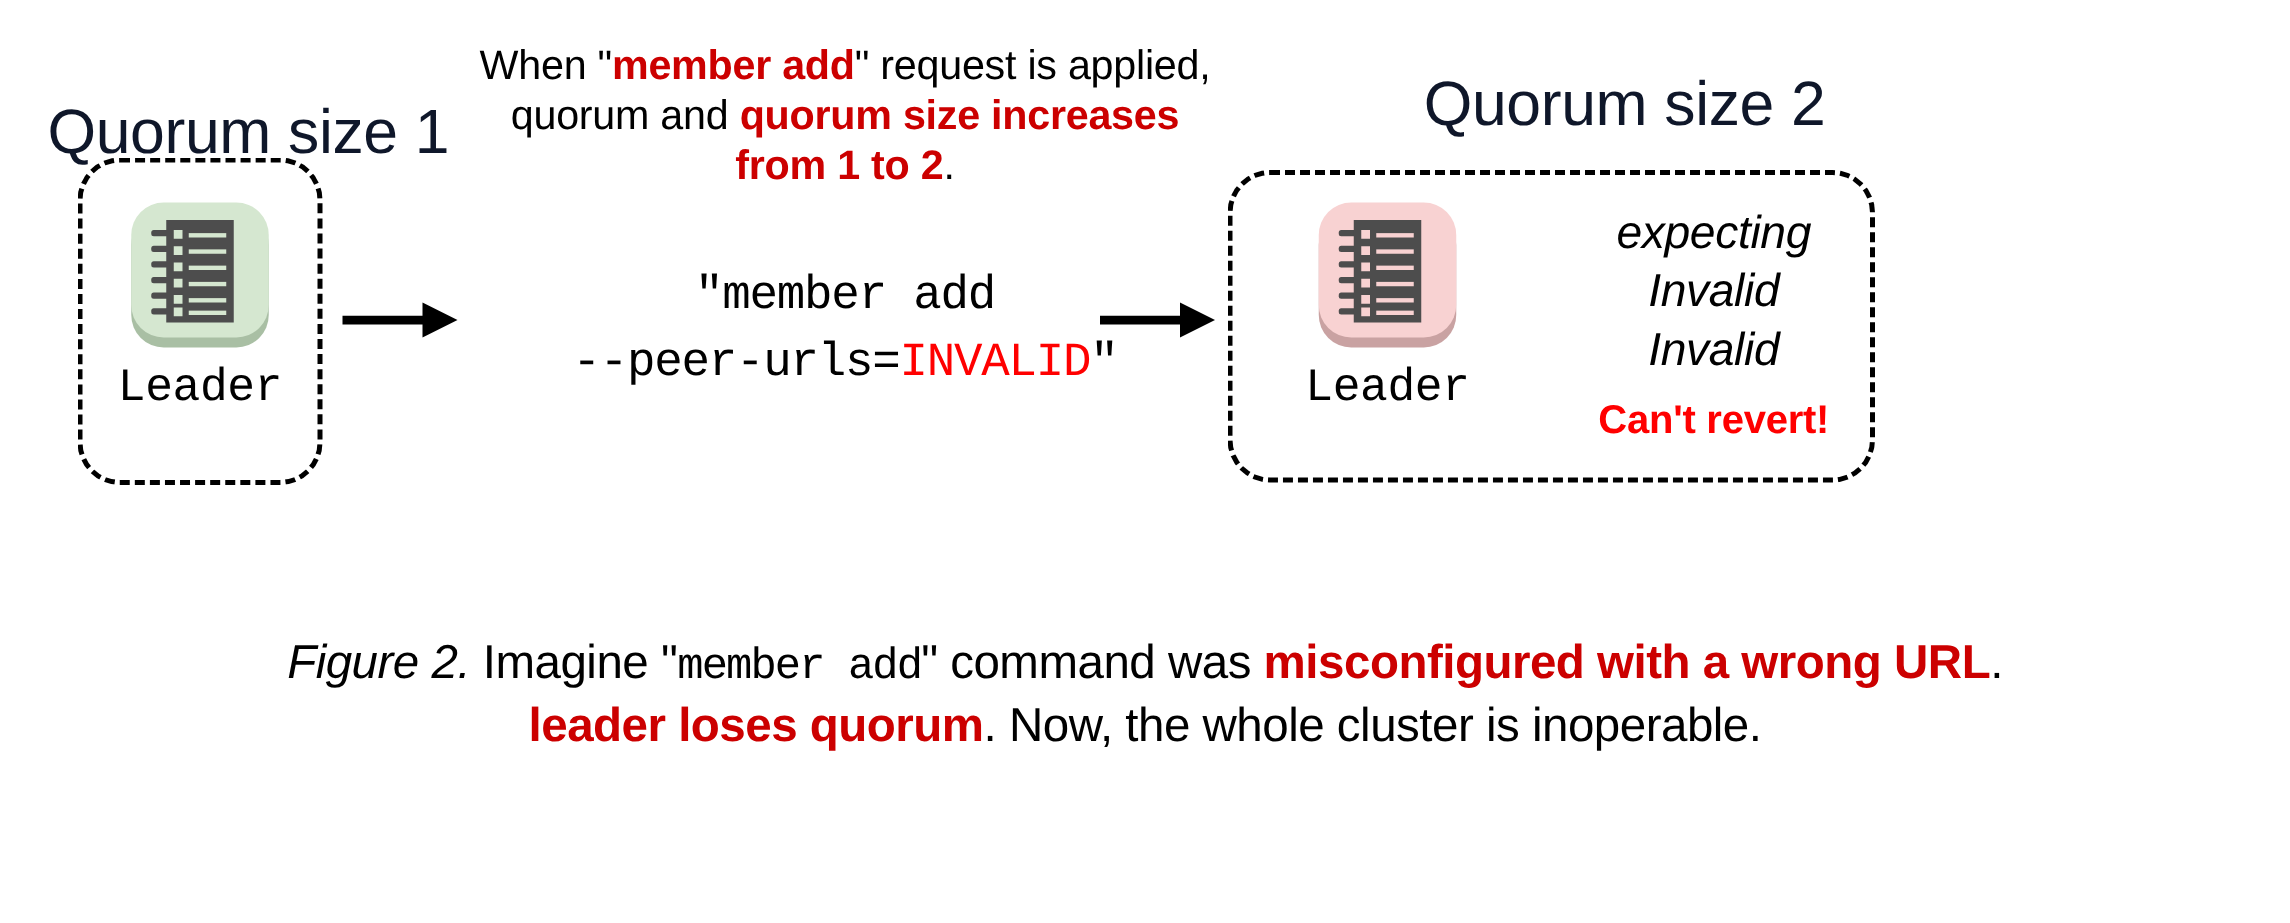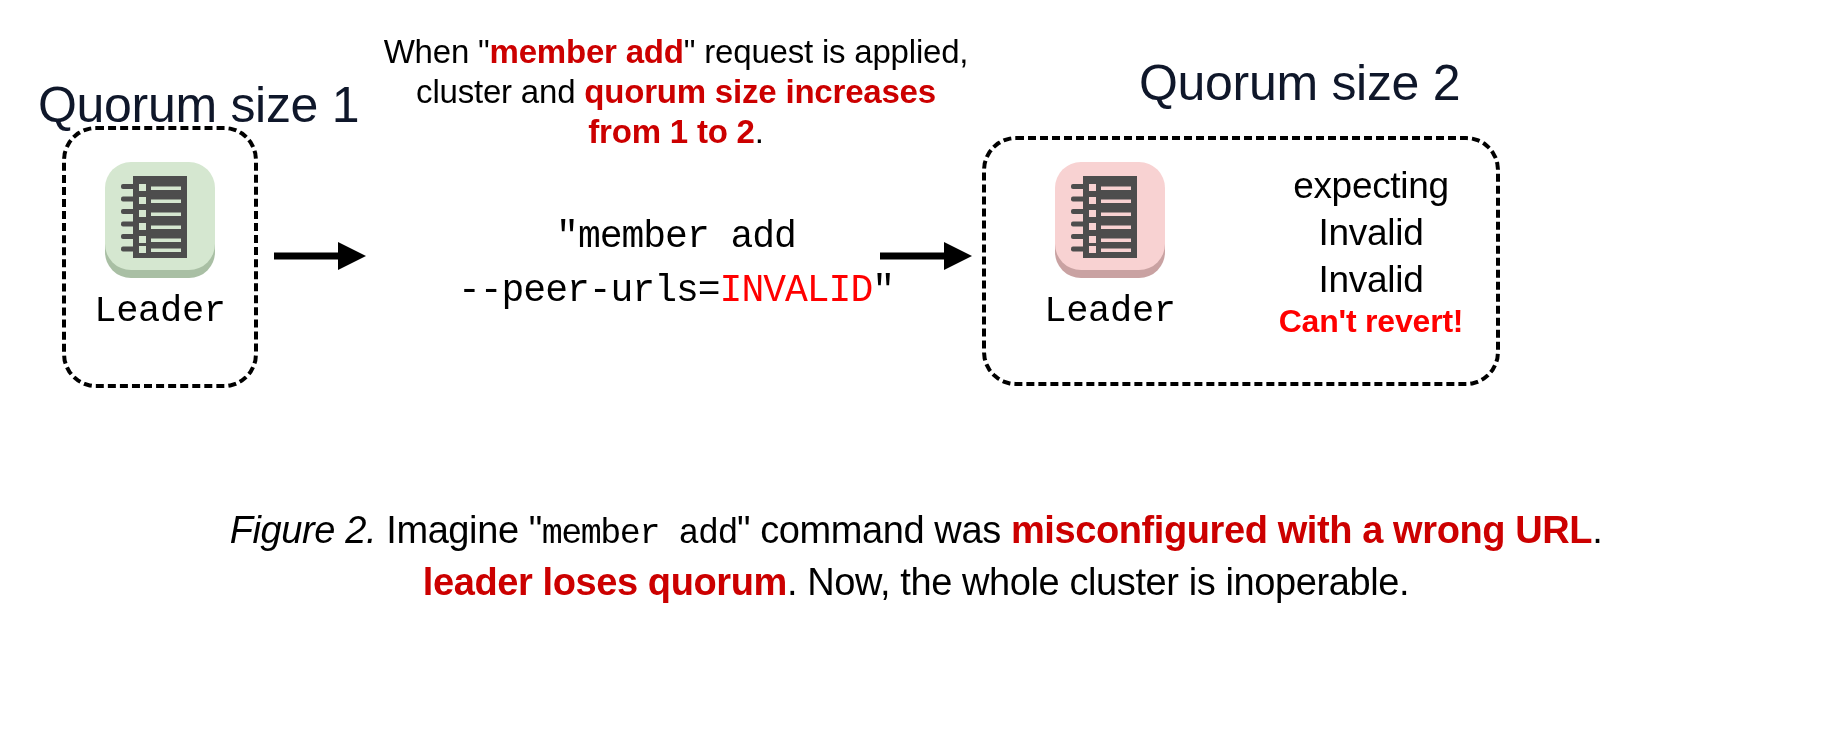--- a/index.html
+++ b/index.html
@@ -114,24 +114,26 @@
   #right-note {
     position: absolute;
     left: 1245px;
     top: 162px;
     width: 252px;
     text-align: center;
   }
   .note-line {
     font-size: 37px;
     line-height: 47px;
+    font-style: italic;
     color: #000;
     letter-spacing: -0.3px;
   }
   #cant-revert {
+    margin-top: 14px;
     font-size: 32px;
     color: #ff0000;
     font-weight: bold;
     letter-spacing: -0.2px;
   }
 
   
   #caption {
     position: absolute;
     left: 40px;
@@ -193,21 +195,21 @@
 
   <div class="arrow" id="arrow-1">
     <svg width="96" height="44" viewBox="0 0 96 44" xmlns="http://www.w3.org/2000/svg">
       <line x1="2" y1="22" x2="70" y2="22" stroke="#000" stroke-width="7"></line>
       <polygon points="66,8 94,22 66,36" fill="#000"></polygon>
     </svg>
   </div>
 
   <div id="explain-text">
     <div><span>When "</span><span class="red">member add</span><span>" request is applied,</span></div>
-    <div><span>cluster and </span><span class="red">quorum size increases</span></div>
+    <div><span>quorum and </span><span class="red">quorum size increases</span></div>
     <div><span class="red">from 1 to 2</span><span>.</span></div>
   </div>
 
   <div id="command-text" class="mono">
     <div>"member add</div>
     <div><span>--peer-urls=</span><span style="color:#ff0000">INVALID</span><span>"</span></div>
   </div>
 
   <div class="arrow" id="arrow-2">
     <svg width="96" height="44" viewBox="0 0 96 44" xmlns="http://www.w3.org/2000/svg">

